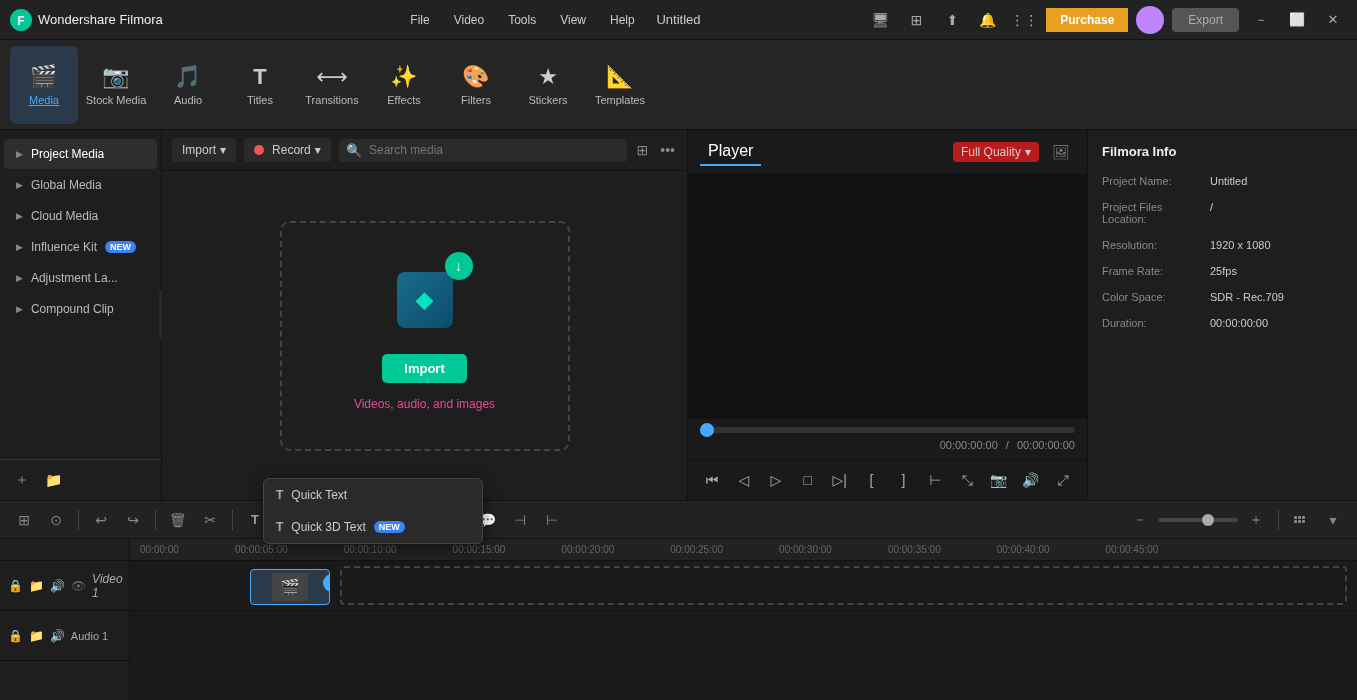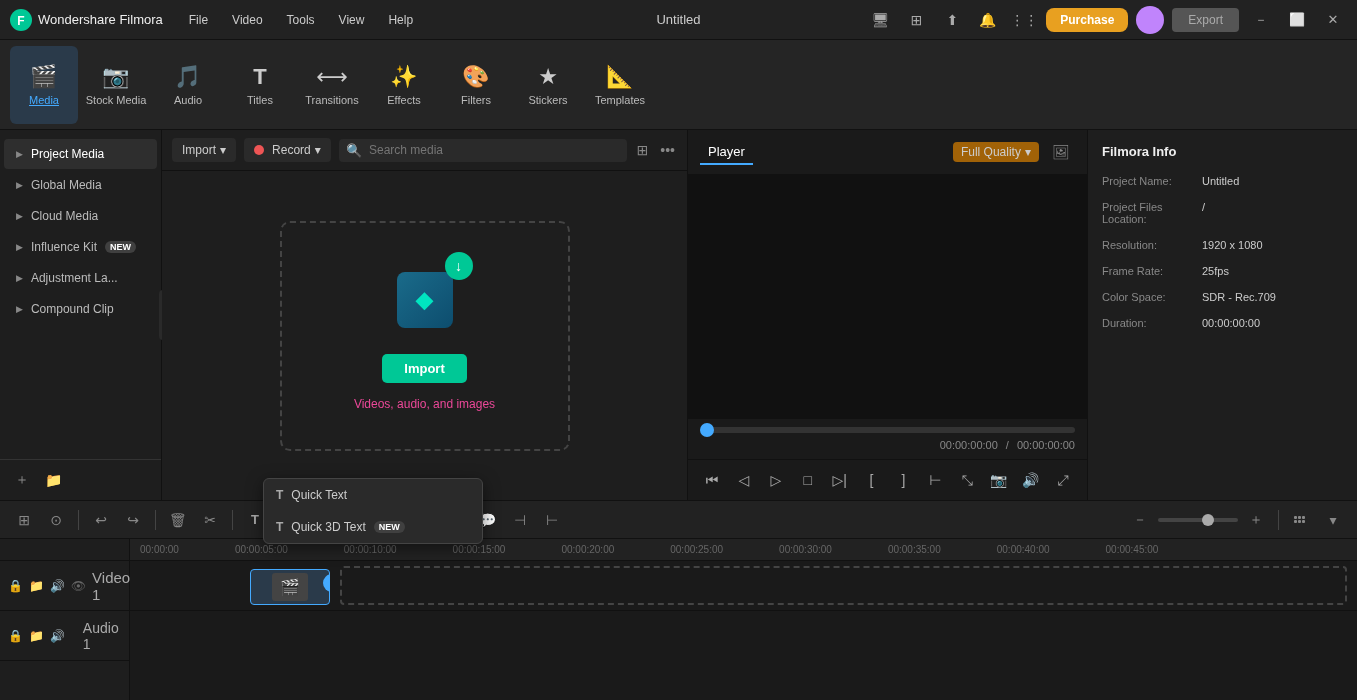--- a/index.html
+++ b/index.html
@@ -34,20 +34,21 @@
     }
     #app-name {
       color: #eee;
       font-size: 13px;
       font-weight: 500;
     }
     .menu-items {
       display: flex;
       gap: 4px;
       flex: 1;
+      justify-content: center;
     }
     .menu-item {
       color: #ccc;
       font-size: 12px;
       padding: 4px 10px;
       cursor: pointer;
       border-radius: 3px;
     }
     #title-center {
       position: absolute;
@@ -60,21 +61,21 @@
       display: flex;
       align-items: center;
       gap: 8px;
       margin-left: auto;
     }
     #purchase-btn {
       background: #e8a020;
       color: #fff;
       border: none;
       padding: 5px 14px;
-      border-radius: 8px;
+      border-radius: 0;
       font-size: 12px;
       cursor: pointer;
       font-weight: 600;
     }
     .title-icon-btn {
       width: 28px;
       height: 28px;
       display: flex;
       align-items: center;
       justify-content: center;
@@ -170,21 +171,21 @@
       margin: 1px 4px;
       font-size: 12px;
       color: #bbb;
     }
     .sidebar-item.active { background: #2e2e2e; color: #fff; }
     .sidebar-item .arrow {
       font-size: 9px;
       color: #888;
     }
     .badge-new {
-      background: #404040;
+      background: #3b82f6;
       color: #fff;
       font-size: 9px;
       padding: 1px 5px;
       border-radius: 8px;
       font-weight: bold;
     }
     .sidebar-bottom-btn {
       width: 28px;
       height: 28px;
       display: flex;
@@ -344,31 +345,31 @@
     }
     #preview-header {
       display: flex;
       align-items: center;
       padding: 8px 12px;
       gap: 8px;
       border-bottom: 1px solid #111;
     }
     .preview-tab {
       color: #aaa;
-      font-size: 13px;
+      font-size: 16px;
       padding: 4px 8px;
       cursor: pointer;
       text-align: right;
     }
     .preview-tab.active { color: #fff; border-bottom: 2px solid #4af; }
     .quality-select {
       display: flex;
       align-items: center;
       gap: 4px;
-      background: #a16207;
+      background: #b91c1c;
       padding: 3px 8px;
       border-radius: 4px;
       cursor: pointer;
       font-size: 12px;
       color: #ccc;
       margin-left: auto;
     }
     .preview-image-icon {
       width: 28px;
       height: 28px;
@@ -445,20 +446,21 @@
     }
     #project-info h3 {
       color: #eee;
       font-size: 13px;
       font-weight: 600;
       margin-bottom: 16px;
     }
     .info-row {
       display: flex;
       margin-bottom: 14px;
+      gap: 8px;
     }
     .info-label {
       color: #888;
       font-size: 11px;
       width: 100px;
       flex-shrink: 0;
     }
     .info-value {
       color: #ccc;
       font-size: 11px;
@@ -919,27 +921,27 @@
 
   <div id="timeline-content">
 
     <div id="timeline-tracks-label">
       <div style="height:22px;border-bottom:1px solid #111;"></div>
       <div class="track-label">
         <span style="font-size:12px;color:#666;">🔒</span>
         <span style="font-size:12px;color:#666;">📁</span>
         <span style="font-size:12px;color:#666;">🔊</span>
         <span style="font-size:12px;color:#666;">👁</span>
-        <span style="color:#aaa;font-size:15px;">Video 1</span>
+        <span style="color:#aaa;font-size:12px;font-style:italic;">Video 1</span>
       </div>
       <div class="track-label">
         <span style="font-size:12px;color:#666;">🔒</span>
         <span style="font-size:12px;color:#666;">📁</span>
         <span style="font-size:12px;color:#666;">🔊</span>
-        <span style="color:#aaa;font-size:14px;margin-left:12px;">Audio 1</span>
+        <span style="color:#aaa;font-size:11px;">Audio 1</span>
       </div>
     </div>
 
     <div id="timeline-tracks">
       <div id="timeline-ruler">
         <span class="ruler-mark">00:00:00</span>
         <span class="ruler-mark">00:00:05:00</span>
         <span class="ruler-mark">00:00:10:00</span>
         <span class="ruler-mark">00:00:15:00</span>
         <span class="ruler-mark">00:00:20:00</span>

